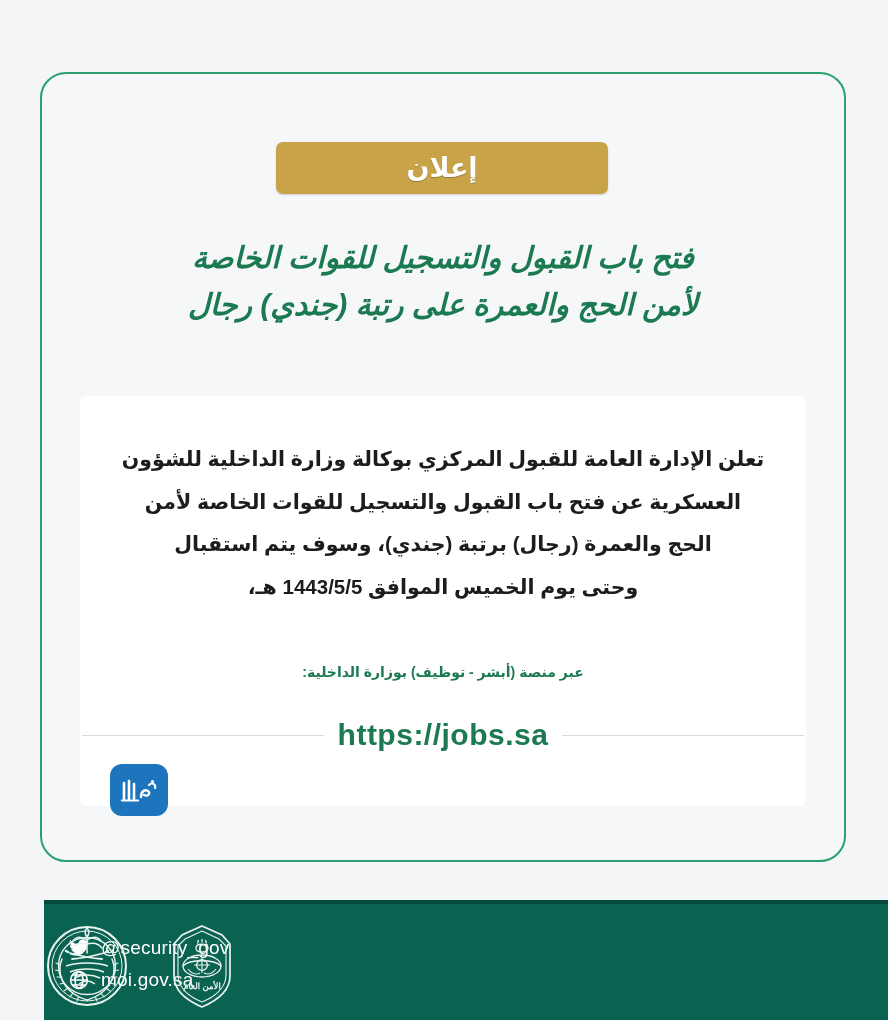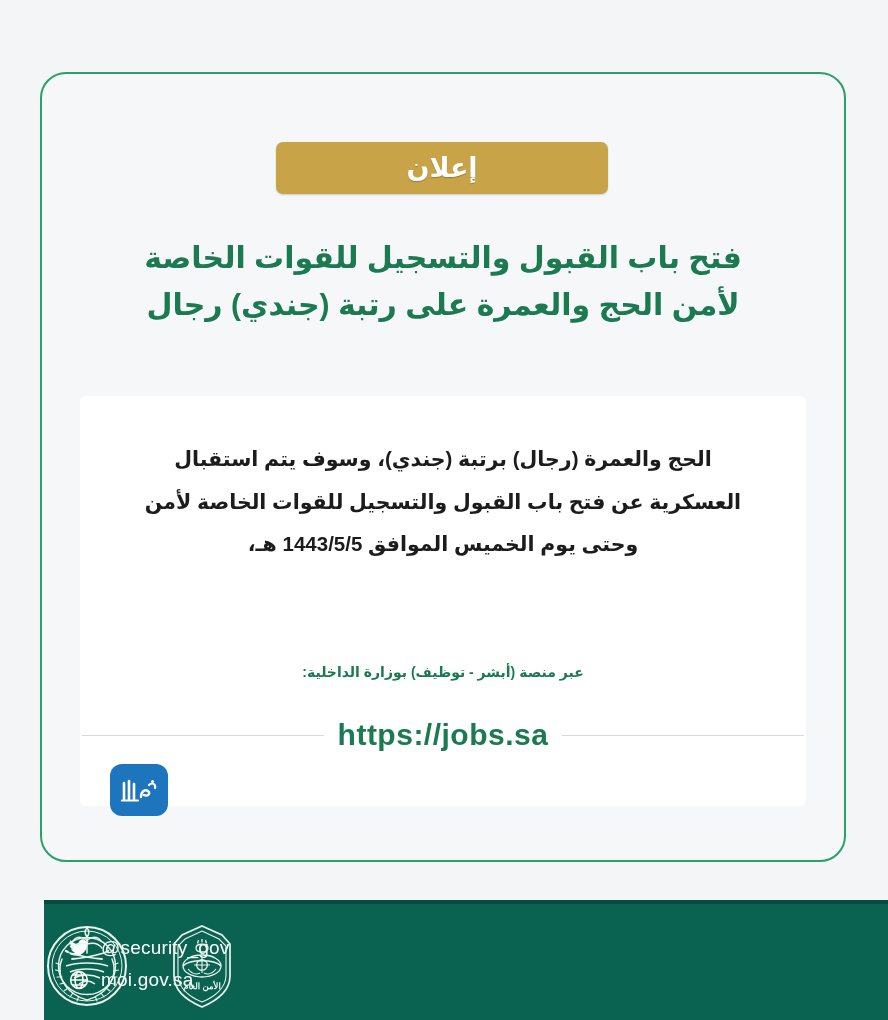--- a/index.html
+++ b/index.html
@@ -70,21 +70,21 @@
     left: 28px;
     right: 28px;
     top: 160px;
     text-align: center;
     color: #1b7a52;
     font-size: 30px;
     font-weight: bold;
     line-height: 1.58;
     text-shadow: 0 1px 0 rgba(255,255,255,0.6);
   }
-  .headline .ln { display: block; }
+  .headline .ln { display: block; font-style: italic; }
 
   
   .panel {
     position: absolute;
     left: 38px;
     right: 38px;
     top: 322px;
     height: 410px;
     background: #ffffff;
     border-radius: 6px;
@@ -225,22 +225,23 @@
     </div>
 
     <div class="headline">
       <span class="ln">فتح باب القبول والتسجيل للقوات الخاصة</span>
       <span class="ln">لأمن الحج والعمرة على رتبة (جندي) رجال</span>
     </div>
 
     <div class="panel">
 
       <div class="body-text">
+        <span class="bline">تعلن الإدارة العامة للقبول المركزي بوكالة وزارة الداخلية للشؤون</span>
+        <span class="bline">العسكرية عن فتح باب القبول والتسجيل للقوات الخاصة لأمن</span>
         <span class="bline">الحج والعمرة (رجال) برتبة (جندي)، وسوف يتم استقبال</span>
-        <span class="bline">العسكرية عن فتح باب القبول والتسجيل للقوات الخاصة لأمن</span>
         <span class="bline">وحتى يوم الخميس الموافق 1443/5/5 هـ،</span>
       </div>
 
       <div class="platform-line">عبر منصة (أبشر - توظيف) بوزارة الداخلية:</div>
 
       <div class="url-row">
         <span class="rule"></span>
         <a class="url-text" href="#" style="text-decoration:none;">https://jobs.sa</a>
         <span class="rule"></span>
       </div>

